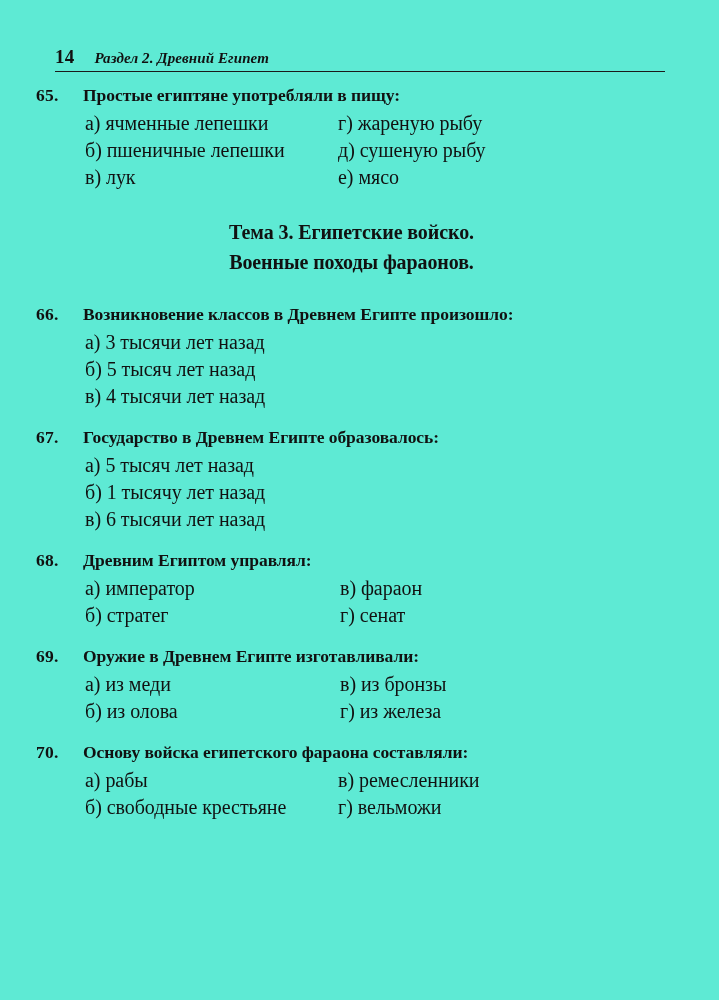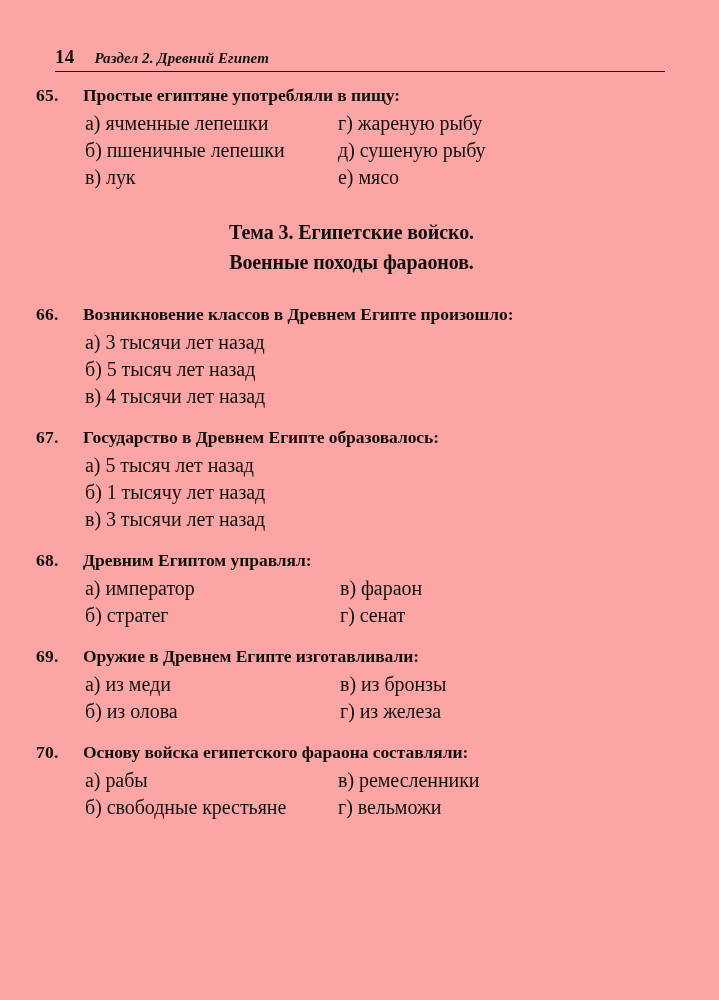--- a/index.html
+++ b/index.html
@@ -14,21 +14,21 @@
     position: relative;
     overflow: hidden;
     font-family: "Liberation Serif", "DejaVu Serif", serif;
     color: #111111;
     -webkit-font-smoothing: antialiased;
   }
 
   .page {
     position: absolute;
     inset: 0;
-    background: #fca5a5;
+    background: #5eead4;
   }
 
   
   .running-head {
     position: absolute;
     left: 55px;
     top: 47px;
     width: 610px;
     height: 26px;
     display: flex;
@@ -188,21 +188,21 @@
         <span class="q-text">Государство в Древнем Египте образовалось:</span>
       </div>
       <div class="options single">
         <div class="opt-row">
           <span class="opt opt-col-a">а) 5 тысяч лет назад</span>
         </div>
         <div class="opt-row">
           <span class="opt opt-col-a">б) 1 тысячу лет назад</span>
         </div>
         <div class="opt-row">
-          <span class="opt opt-col-a">в) 3 тысячи лет назад</span>
+          <span class="opt opt-col-a">в) 6 тысячи лет назад</span>
         </div>
       </div>
     </div>
 
     <div class="question q68">
       <div class="q-head">
         <span class="q-num">68.</span>
         <span class="q-text">Древним Египтом управлял:</span>
       </div>
       <div class="options">

